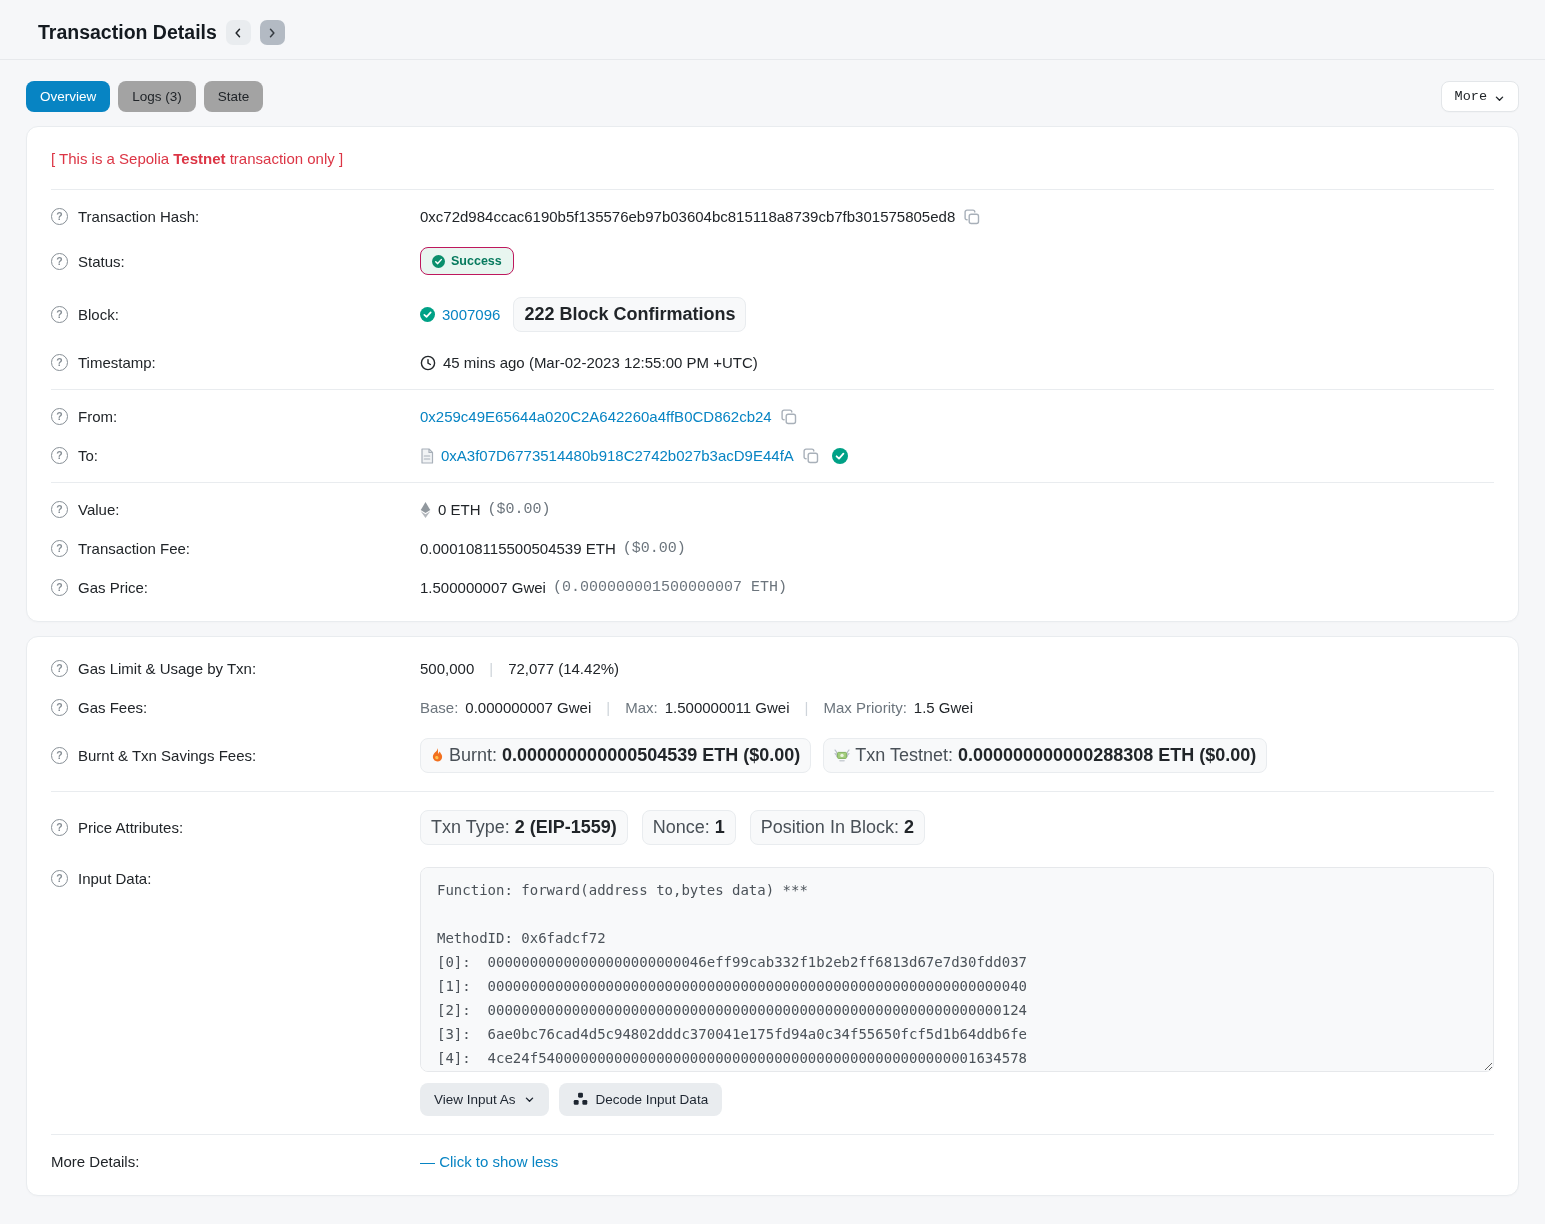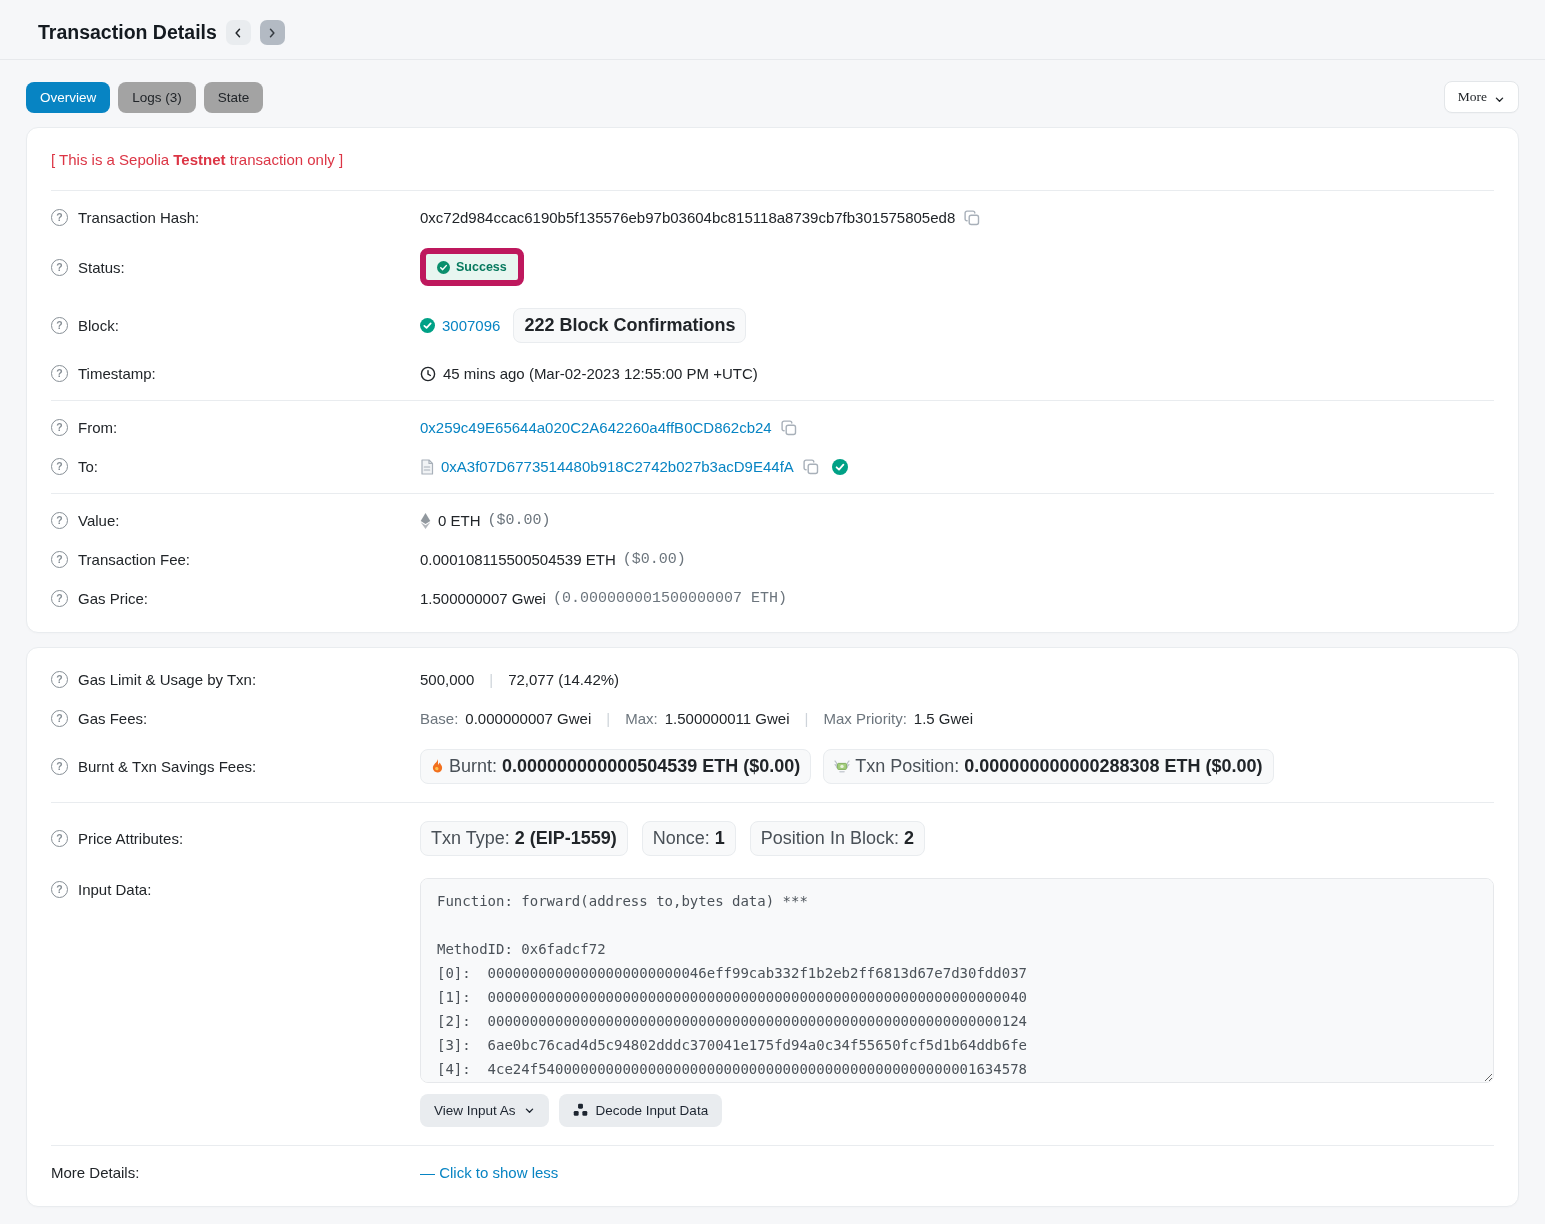--- a/index.html
+++ b/index.html
@@ -28,21 +28,21 @@
   .tabs-row { display:flex; align-items:center; gap:8px; margin-top:21px; }
   .tab {
     border:0; border-radius:8px; padding:8px 14px;
     font-size:13.5px; font-weight:500; cursor:pointer;
     background:#a3a3a3; color:#212529; font-family:inherit;
   }
   .tab.active { background:#0784c3; color:#fff; }
   .more-btn {
     margin-left:auto; background:#fff; border:1px solid #e3e6e9; border-radius:8px;
     padding:7px 13px; font-size:13.5px; font-weight:500; color:#212529; cursor:pointer;
-    display:inline-flex; align-items:flex-end; gap:7px; font-family:Liberation Serif, serif;
+    display:inline-flex; align-items:flex-end; gap:7px; font-family:Liberation Mono, monospace;
     box-shadow:0 1px 1px rgba(0,0,0,.02);
   }
 
   
   .card {
     background:#fff; border:1px solid #e9ecef; border-radius:12px;
     box-shadow:0 1px 2px rgba(0,0,0,.02);
     padding:6px 24px; margin-top:14px;
   }
   .warning { color:#dc3545; padding:17px 0 15px; }
@@ -58,21 +58,21 @@
     color:#878f96; font-size:10.5px; font-weight:700; line-height:1;
     display:inline-flex; align-items:center; justify-content:center; flex-shrink:0;
   }
   .muted { color:#6c757d;font-family:Liberation Mono, monospace; }
   .link { color:#0784c3; text-decoration:none; cursor:pointer; }
   .pipe { color:#ced4da; padding:0 8px; }
   .icon-btn { background:none; border:0; padding:0 2px; cursor:pointer; display:inline-flex; align-items:center; }
 
   .badge-success {
     display:inline-flex; align-items:center; gap:6px;
-    background:#e8f6f0; border:6px solid #be185d; border-radius:8px;
+    background:#e8f6f0; border:1px solid #be185d; border-radius:8px;
     padding:6px 11px; color:#077a5e; font-size:12.5px; font-weight:700;
   }
   .badge-pill {
     display:inline-flex; align-items:center; gap:5px;
     background:#f8f9fa; border:1px solid #e9ecef; border-radius:8px;
     padding:6px 10px; font-size:18px; color:#495057; font-weight:500;
   }
   .badge-pill b { color:#212529; font-weight:700; }
   .badge-group { display:flex; gap:12px; }
   .attr-group { display:flex; gap:14px; }
@@ -360,21 +360,21 @@
         </span>
         <span class="badge-pill">
           <span>
             <svg width="16" height="13" viewBox="0 0 16 13">
                 <path d="M1 1 Q3 3 3 5 M1 4.5 Q2.6 5.8 2.8 7.6 M15 1 Q13 3 13 5 M15 4.5 Q13.4 5.8 13.2 7.6" stroke="#b9c0c7" stroke-width="1.1" fill="none" stroke-linecap="round"></path>
                 <rect x="3.6" y="3.4" width="8.8" height="6" rx="0.8" fill="#a5cf7e" stroke="#79a953" stroke-width="0.9"></rect>
                 <circle cx="8" cy="6.4" r="1.7" fill="#eaf4df"></circle>
                 <rect x="5.2" y="11" width="5.6" height="1.4" rx="0.7" fill="#c9ced4"></rect>
               </svg>
           </span>
-          <span>Txn Position:</span>
+          <span>Txn Testnet:</span>
           <b>0.000000000000288308 ETH ($0.00)</b>
         </span>
       </div>
     </div>
 
     <div class="divider"></div>
 
     <div class="row">
       <div class="row-label">
         <span class="help-icon">?</span>

